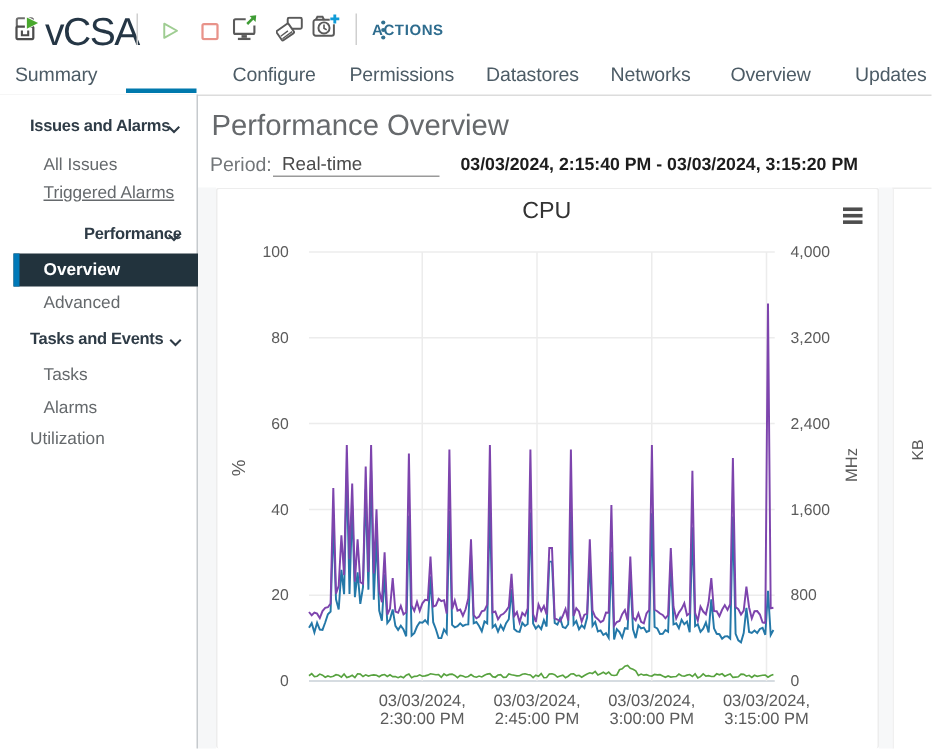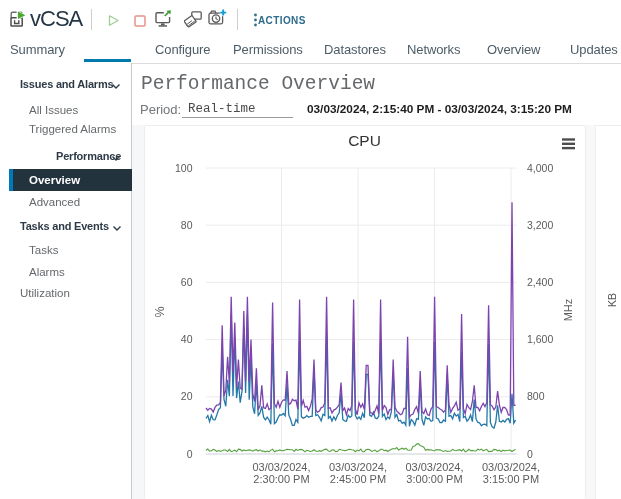--- a/index.html
+++ b/index.html
@@ -1,34 +1,34 @@
 <!DOCTYPE html>
 <html><head><meta charset="utf-8"><style>
 * { margin:0; padding:0; box-sizing:border-box; }
 body { width:621px; height:499px; position:relative; overflow:hidden;
   font-family:"Liberation Sans",sans-serif; background:#fff; }
 .abs { position:absolute; }
 
-.title { left:30px; top:6px; font-size:22px; color:#253645; letter-spacing:-1px; }
+.title { left:30px; top:6px; font-size:26px; color:#253645; letter-spacing:-1px; }
 .vsep { width:1px; height:21px; background:#cfcfcf; top:9px; }
-.actions { left:258px; top:14.5px; font-size:10px; font-weight:bold; letter-spacing:0.4px; color:#2e6c8e; }
+.actions { left:248px; top:14.5px; font-size:10px; font-weight:bold; letter-spacing:0.4px; color:#2e6c8e; }
 
 .tab { top:42px; font-size:13px; color:#4d5c66; letter-spacing:-0.1px; }
 .tabline { left:84px; top:59px; width:47px; height:3px; background:#0079ad; }
 .tabborder { left:0; top:63px; width:621px; height:1px; background:#dcdcdc; }
 
 .side { left:0; top:63px; width:132px; height:436px; background:#fff; border-right:1px solid #c6cacd; }
 .nav1 { font-size:11px; font-weight:bold; color:#2e3b46; letter-spacing:-0.2px; }
 .nav2 { font-size:11.5px; color:#65696c; }
 .selrow { left:9px; top:169px; width:123px; height:22px; background:#22333d; border-left:4px solid #0079b8; }
 .selrow span { position:absolute; left:16px; top:5px; font-size:11.5px; font-weight:bold; color:#fff; }
 
-.h1 { left:141px; top:73px; font-size:19.5px; color:#66696c;font-family:Liberation Mono, monospace; }
+.h1 { left:141px; top:73px; font-size:19.5px; color:#66696c; }
 .plabel { left:140px; top:102px; font-size:13px; color:#727679; }
-.pvalue { left:188px; top:102px; font-size:12.5px; color:#4a4a4a;font-family:Liberation Mono, monospace; }
+.pvalue { left:188px; top:102px; font-size:12.5px; color:#4a4a4a; }
 .punder { left:182px; top:117px; width:111px; height:1px; background:#9a9a9a; }
 .dates { left:307px; top:102px; font-size:11.8px; font-weight:bold; color:#1d1d1d; }
 .panel1 { left:144px; top:125px; width:442px; height:374px; background:#fff; border:1px solid #ededed; border-bottom:none; border-radius:2px; }
 .lgut { left:132px; top:125px; width:12px; height:374px; background:#f6f7f8; }
 .gap { left:586px; top:125px; width:9px; height:374px; background:#f7f8f9; }
 .panel2 { left:595px; top:125px; width:26px; height:374px; background:#fff; border-left:1px solid #f0f0f0; border-top:1px solid #ededed; }
 .kb { left:601px; top:294px; font-size:10.5px; color:#565656; transform:rotate(-90deg); transform-origin:center; width:22px; text-align:center; }
 .chartsvg { position:absolute; left:147px; top:124px; }
 .tick { font-size:10.5px; fill:#5b5b5b; font-family:"Liberation Sans",sans-serif; }
 .xtick { font-size:11px; fill:#5b5b5b; font-family:"Liberation Sans",sans-serif; }
@@ -90,21 +90,21 @@
 <span class="abs tab" style="left:570px;">Updates</span>
 <div class="abs tabline"></div>
 <div class="abs tabborder"></div>
 
 <div class="abs side"></div>
 <span class="abs nav1" style="left:20px;top:78px;">Issues and Alarms</span>
 <svg class="abs" style="left:111px;top:83px;" width="10" height="7" viewBox="0 0 10 7">
     <path d="M1.5 1.5 L5 5 L8.5 1.5" fill="none" stroke="#2e3b46" stroke-width="1.4"></path>
   </svg>
 <span class="abs nav2" style="left:29px;top:104px;">All Issues</span>
-<span class="abs nav2" style="left:29px;top:123px;">Triggered Alarms</span>
+<span class="abs nav2" style="left:29px;top:123px;text-decoration:underline;">Triggered Alarms</span>
 <span class="abs nav1" style="left:20px;top:150px;padding-left:36px;">Performance</span>
 <svg class="abs" style="left:111px;top:155px;" width="10" height="7" viewBox="0 0 10 7">
     <path d="M1.5 1.5 L5 5 L8.5 1.5" fill="none" stroke="#2e3b46" stroke-width="1.4"></path>
   </svg>
 <div class="abs selrow">
     <span>Overview</span>
   </div>
 <span class="abs nav2" style="left:29px;top:196px;">Advanced</span>
 <span class="abs nav1" style="left:20px;top:220px;">Tasks and Events</span>
 <svg class="abs" style="left:112px;top:225px;" width="10" height="7" viewBox="0 0 10 7">

